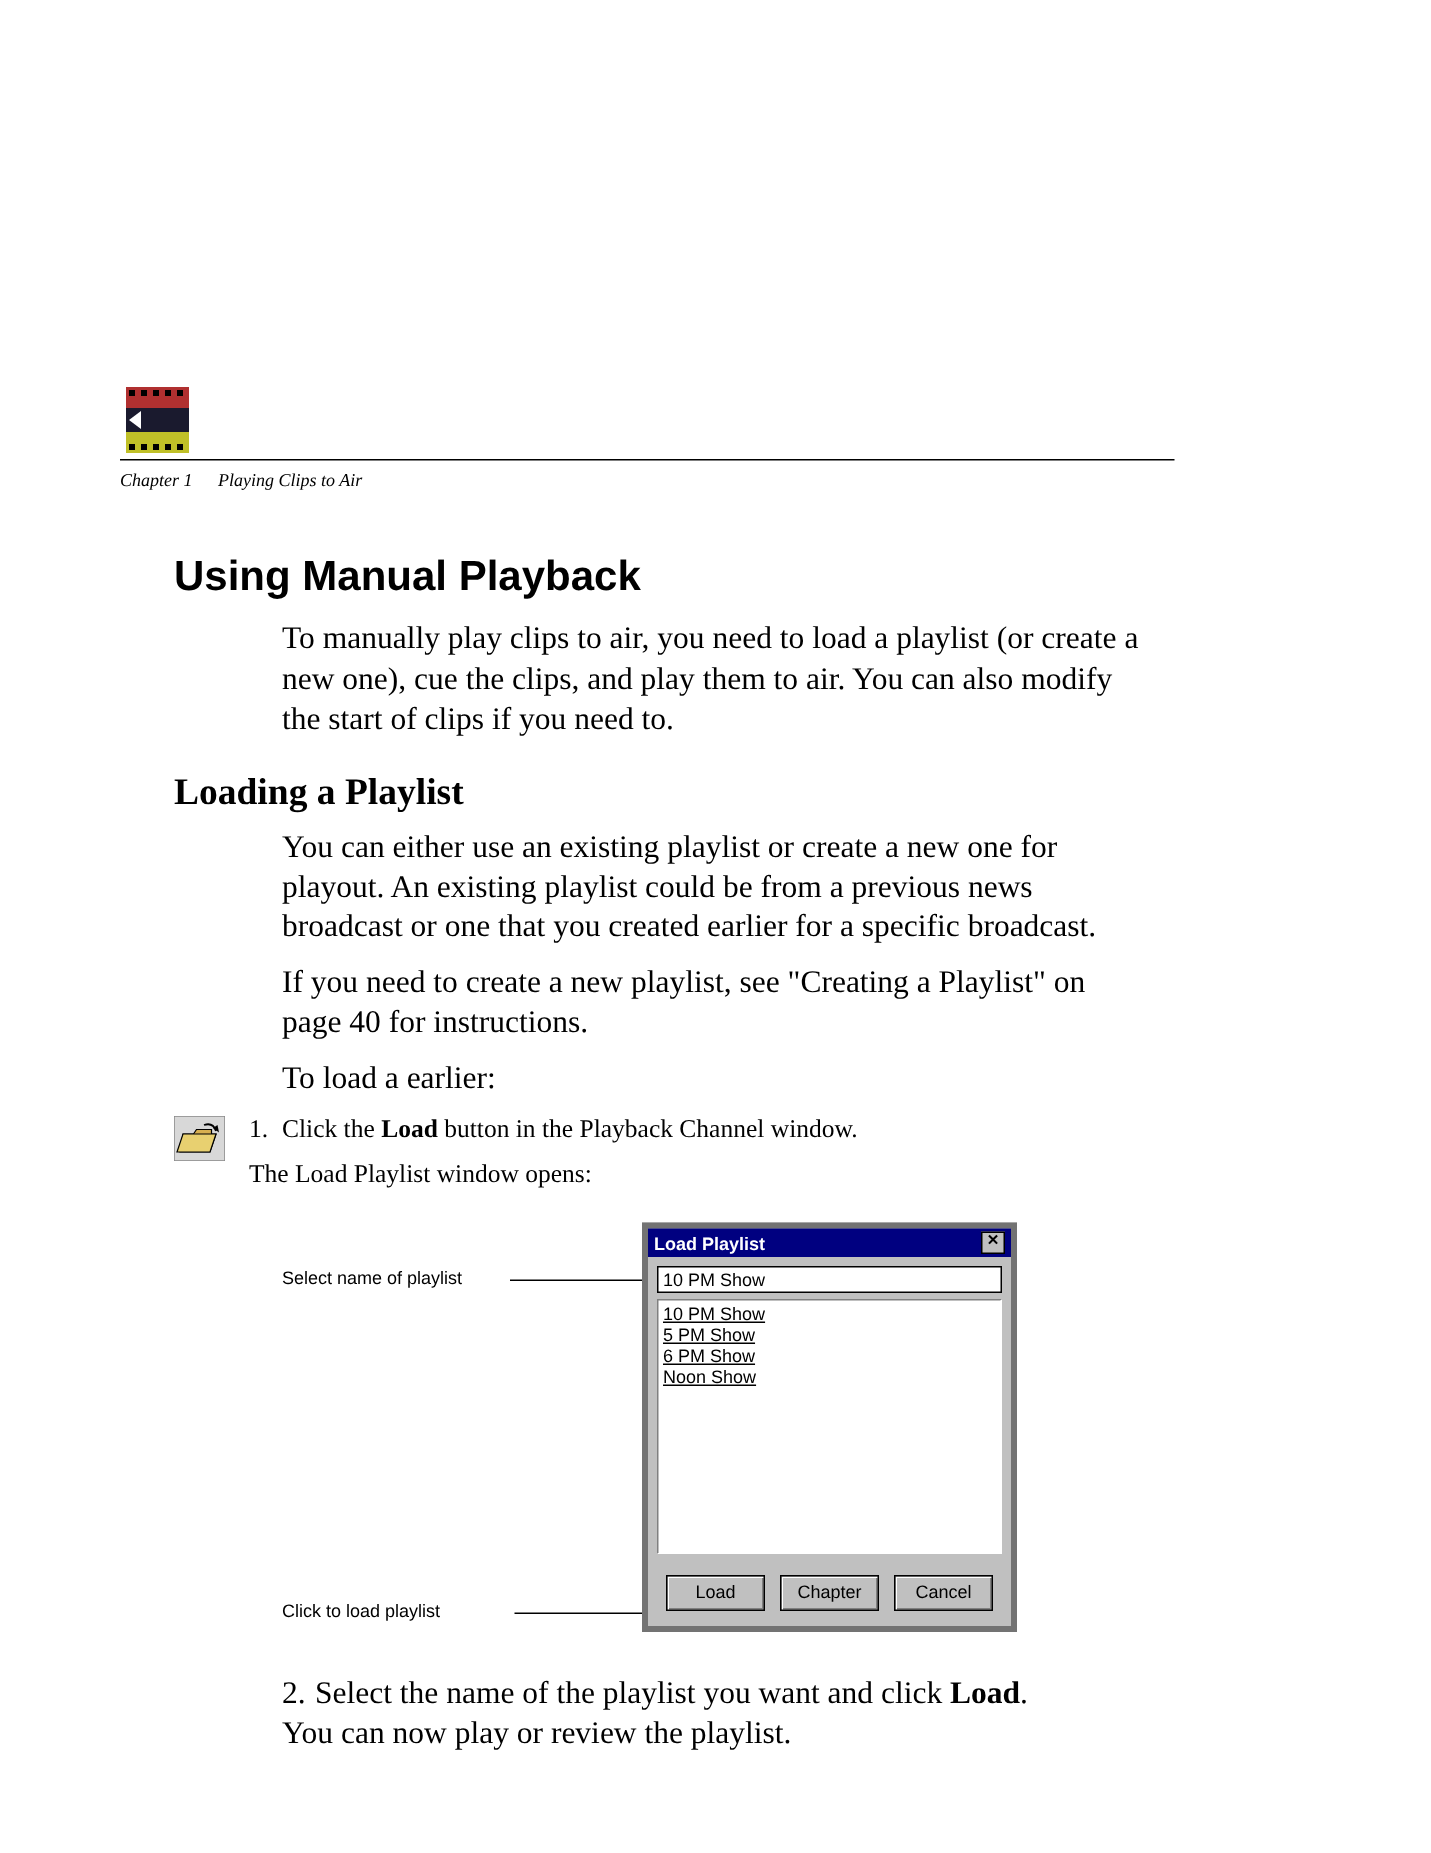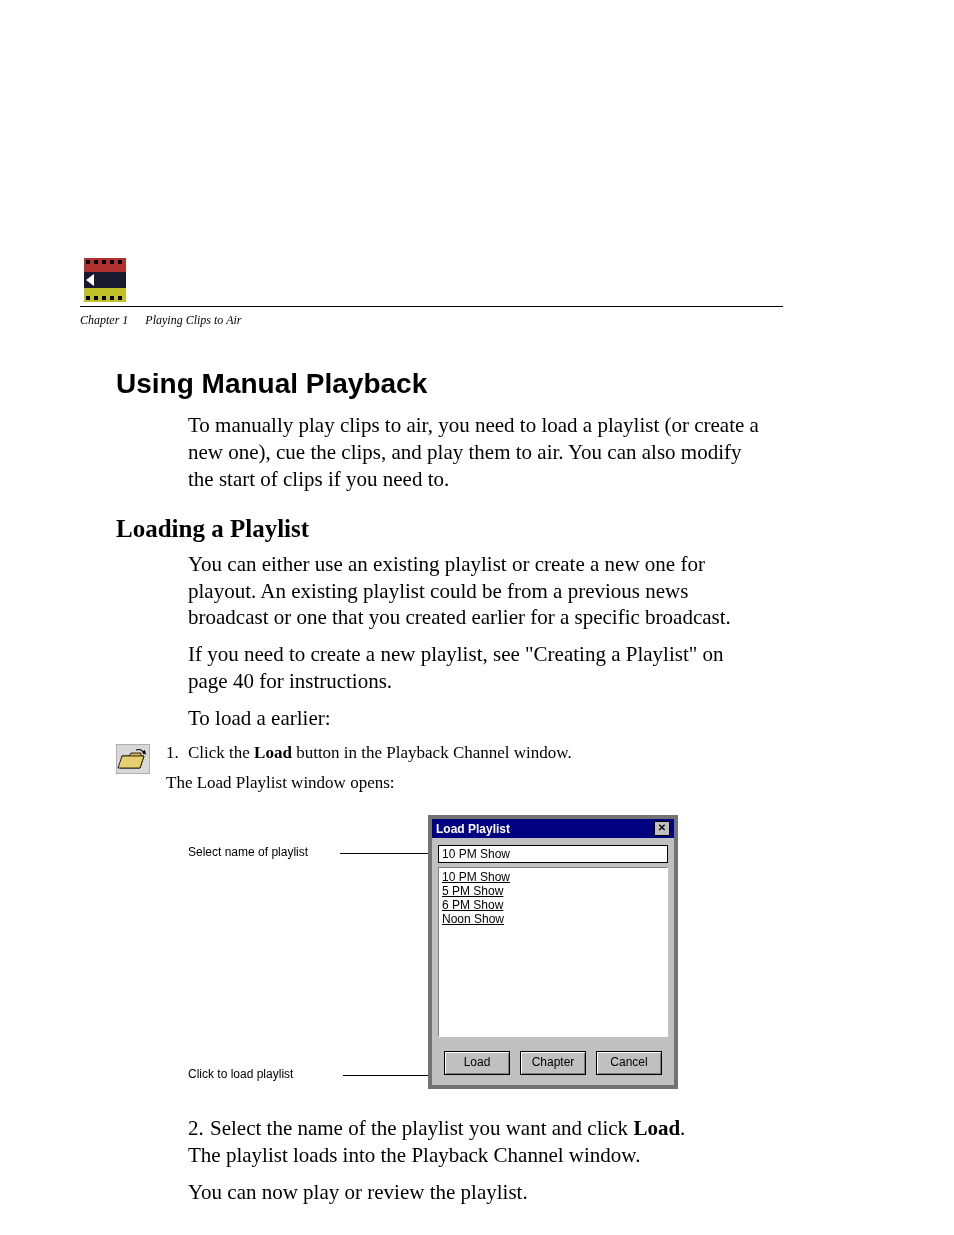--- a/index.html
+++ b/index.html
@@ -263,17 +263,16 @@
     <div class="figure-spacer"></div>
   </div>
 
   <div class="body-indent">
     <div class="li">
       <span class="num">2.</span>
       <span class="txt">
         <span>Select the name of the playlist you want and click </span><span class="bold">Load</span><span>.</span>
       </span>
     </div>
-    <p class="sub">The playlist loads into the Playback Channel window.</p>
     <p>You can now play or review the playlist.</p>
   </div>
 
 </div>
 
 </body></html>

